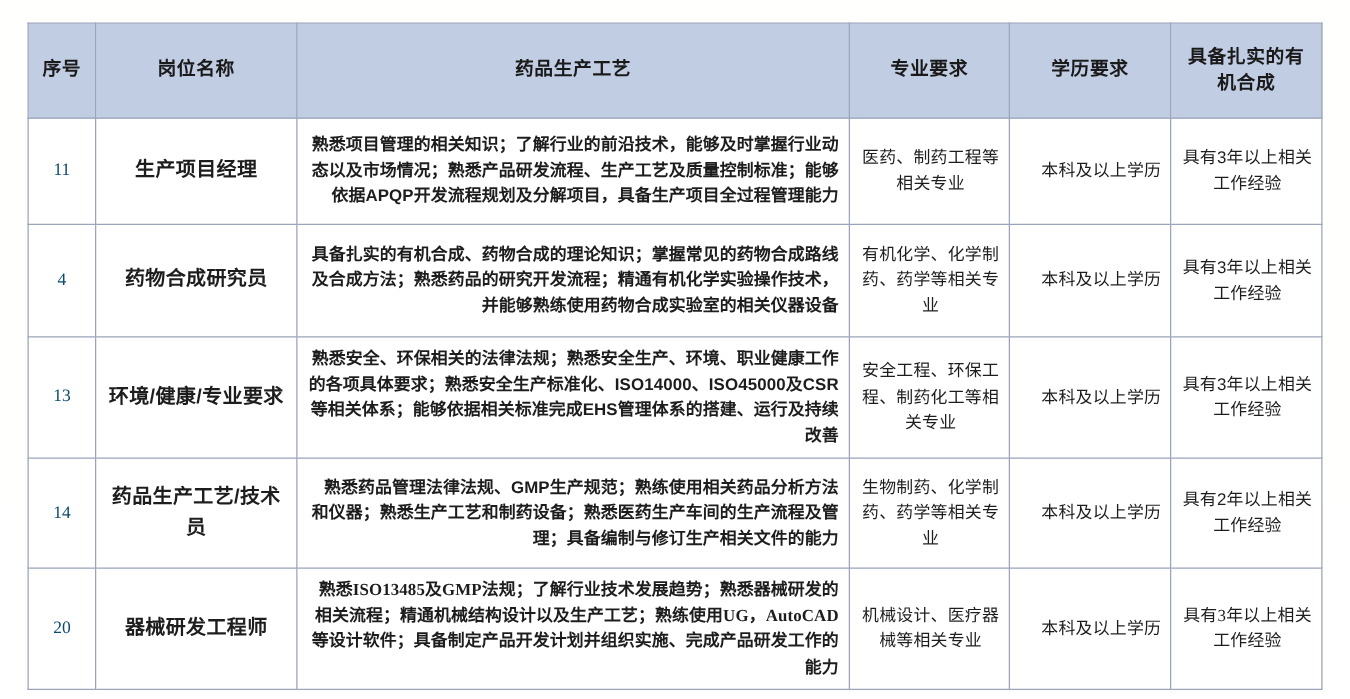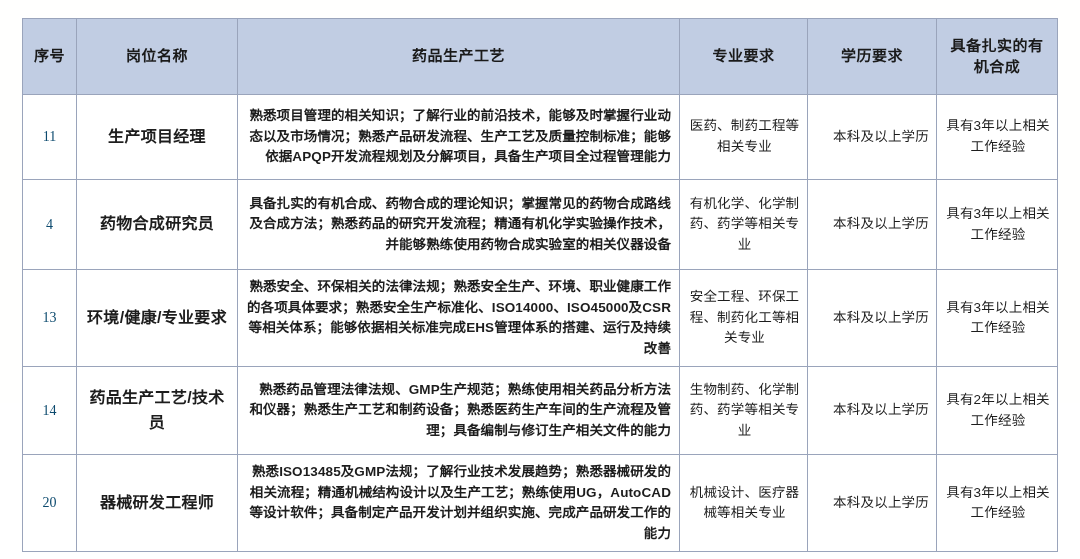--- a/index.html
+++ b/index.html
@@ -94,21 +94,21 @@
   }
   tbody td.cell-edu {
     text-align: right;
     padding-left: 10px;
     letter-spacing: 0.2px;
   }
   tbody tr.row-11 td { height: 85px; }
   tbody tr.row-12 td { height: 90px; }
   tbody tr.row-13 td { height: 90px; }
   tbody tr.row-14 td { height: 88px; }
-  tbody tr.row-15 td { height: 92px; }
+  tbody tr.row-15 td { height: 92px; font-family: Liberation Serif, serif; }
 </style>
 </head>
 <body>
 
 <div class="page">
   <div class="table-wrap">
     <table class="jobs">
       <colgroup>
         <col class="col-no">
         <col class="col-name">

